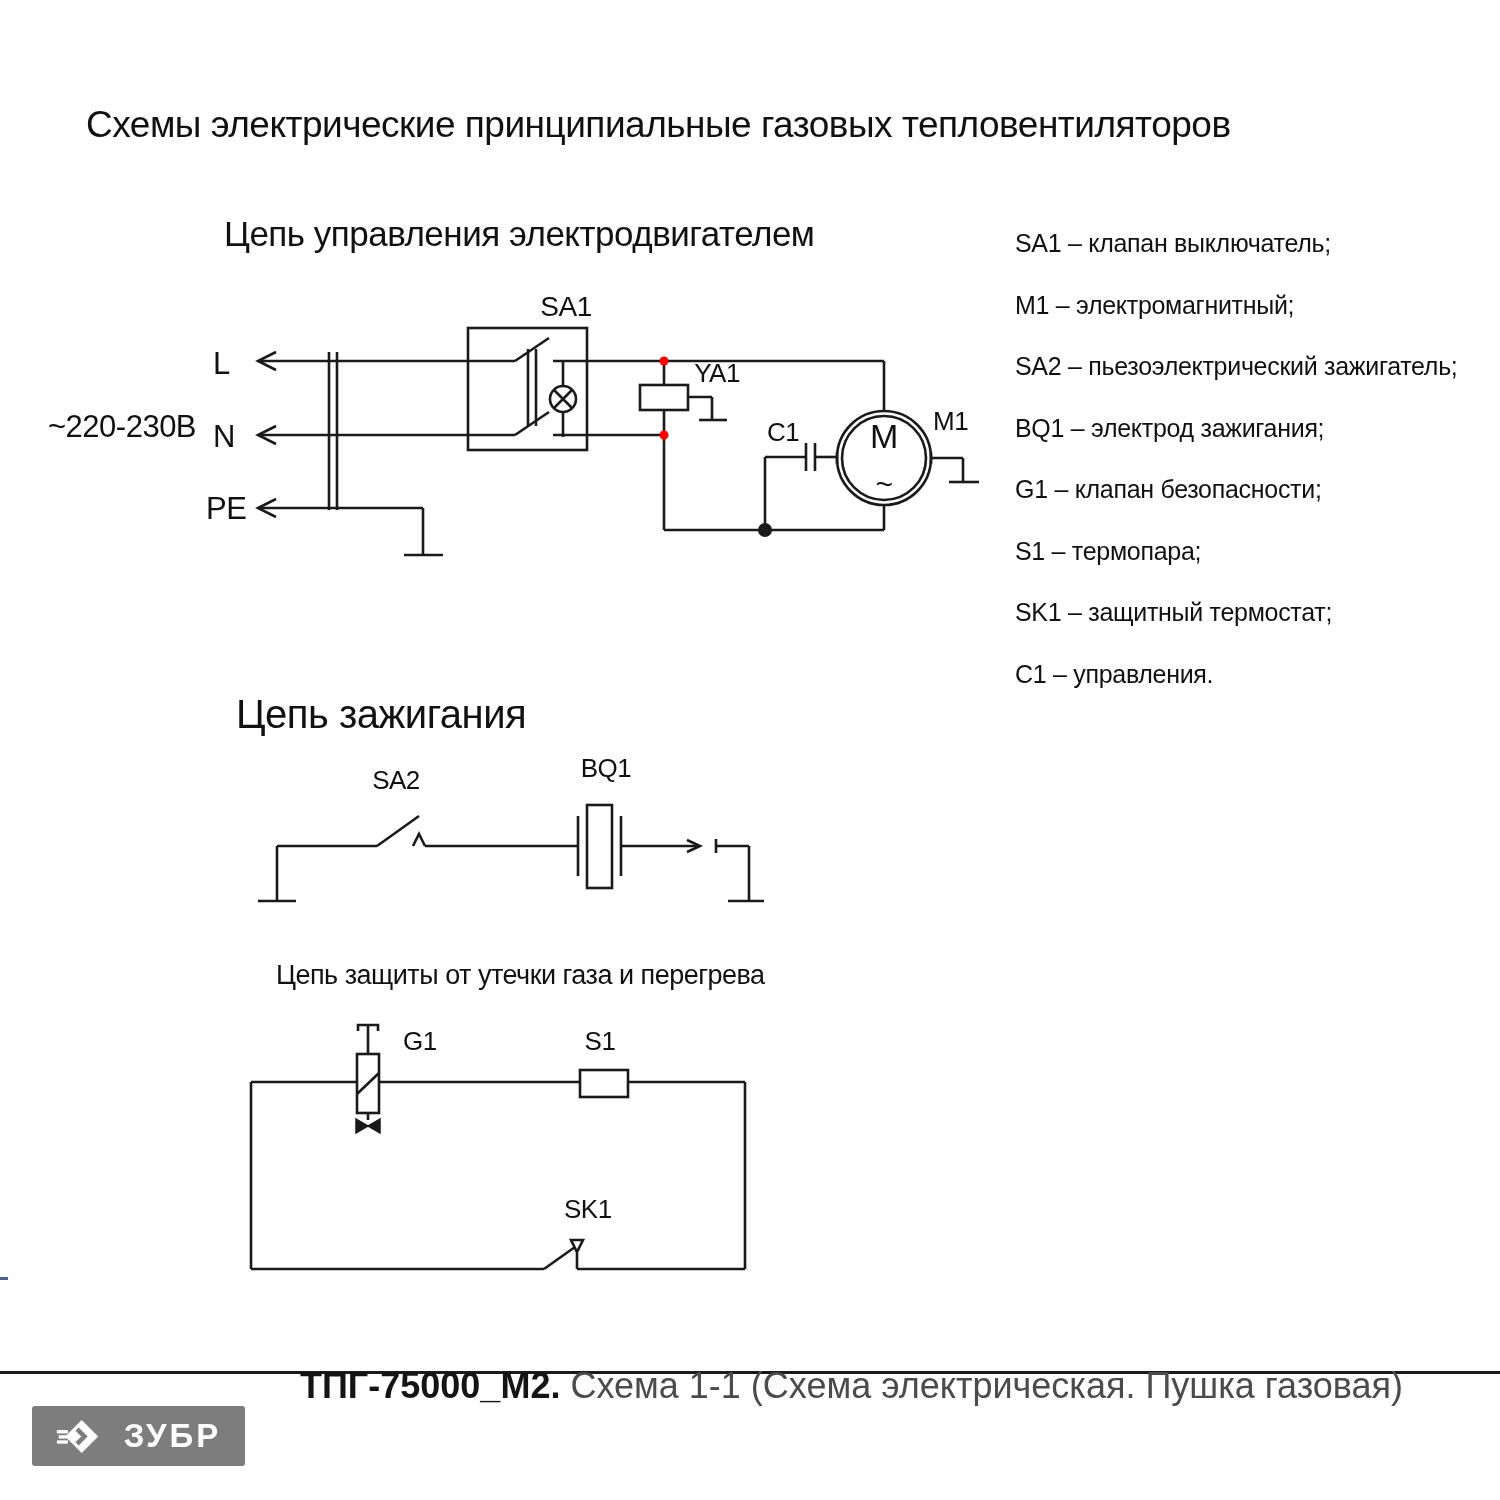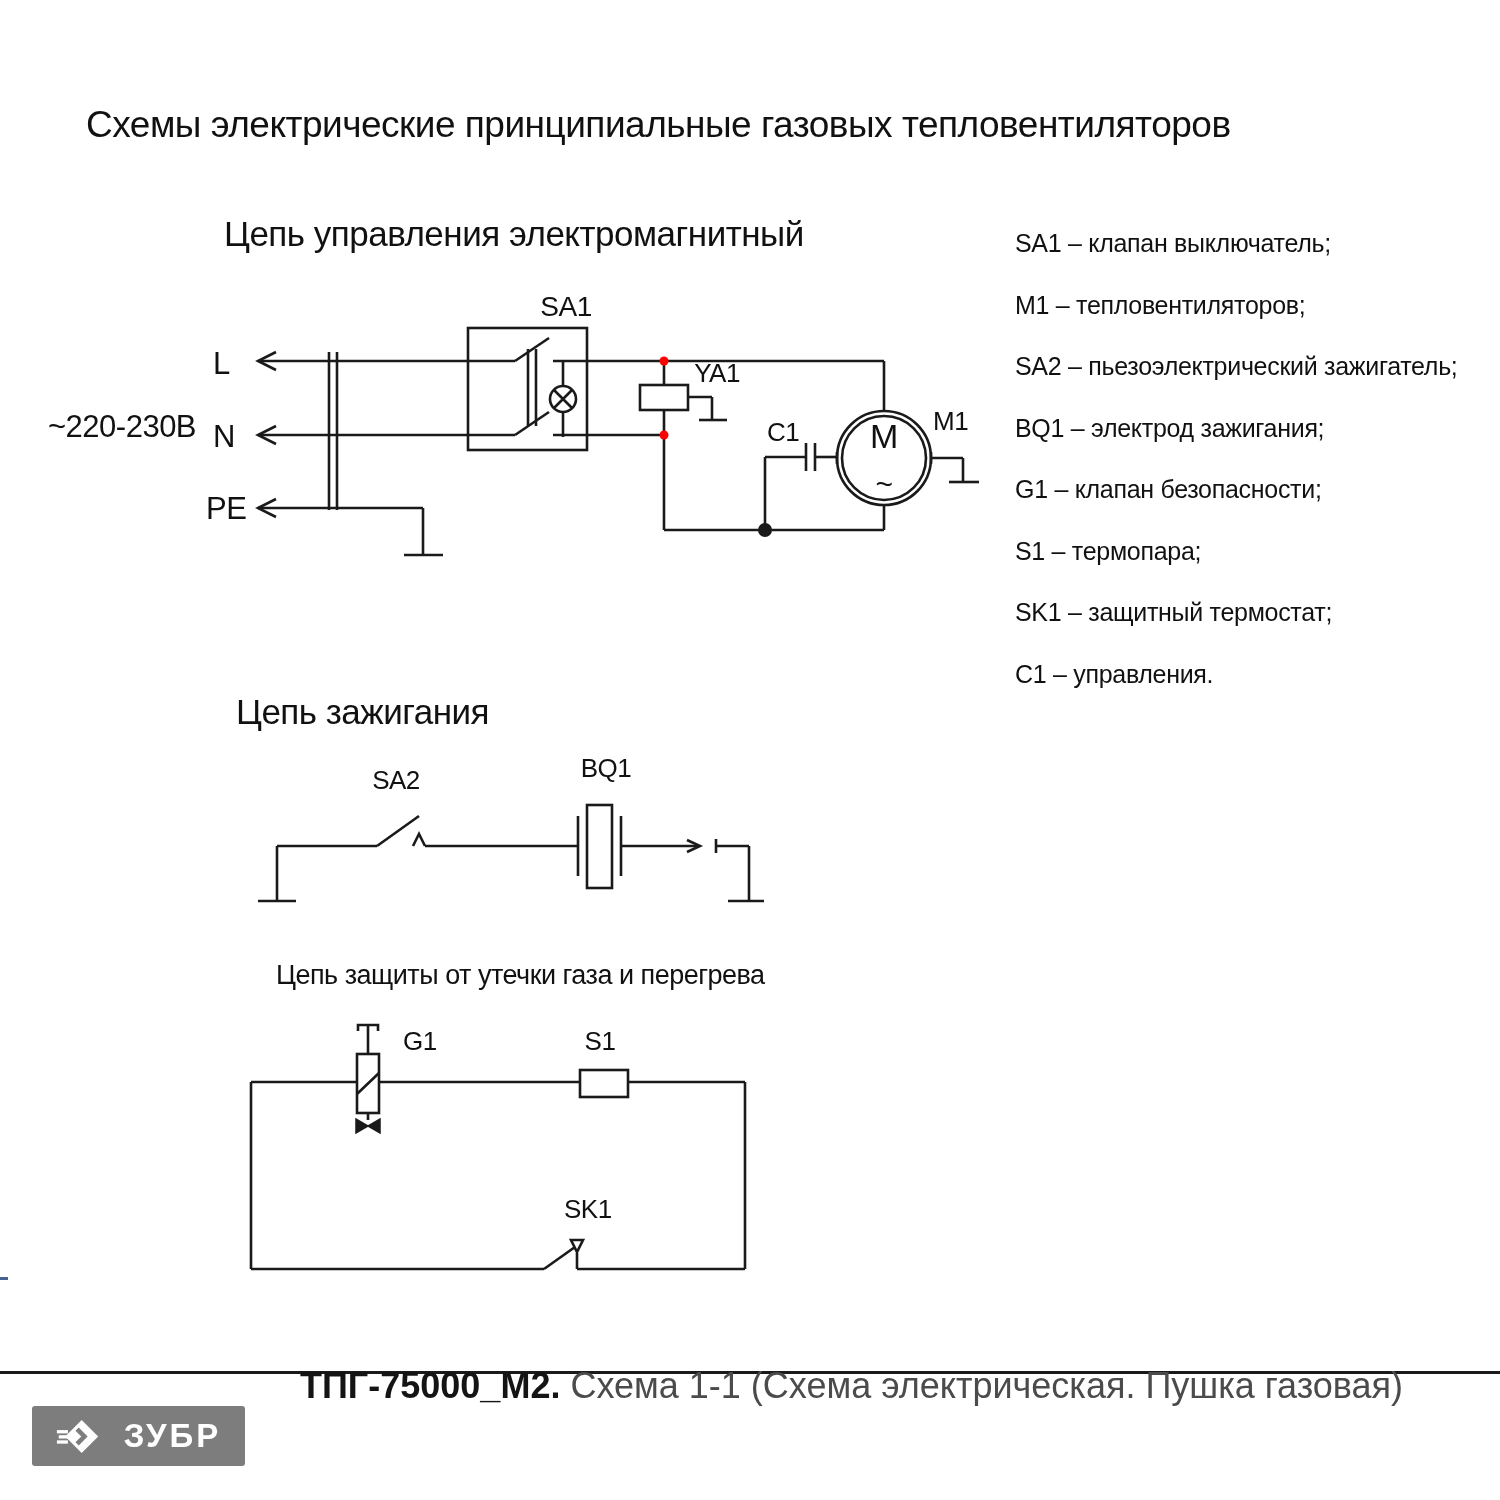--- a/index.html
+++ b/index.html
@@ -1,21 +1,21 @@
 <!DOCTYPE html>
 <html><head>
 <meta charset="utf-8">
 <style>
   html,body { margin:0; padding:0; background:#fff; }
   .canvas { position:relative; width:1500px; height:1500px; background:#fff;
             font-family:"Liberation Sans", sans-serif; color:#111; overflow:hidden; }
   .abs { position:absolute; white-space:nowrap; }
   .title { left:86px; top:104px; font-size:37px; letter-spacing:-0.5px; }
   .h1 { left:224px; top:214px; font-size:35px; letter-spacing:-0.5px; }
-  .h2 { left:236px; top:692px; font-size:35px; letter-spacing:-0.5px; }
+  .h2 { left:236px; top:692px; font-size:40px; letter-spacing:-0.5px; }
   .h3 { left:236px; top:960px; font-size:27px; letter-spacing:-0.5px;margin-left:40px; }
   .legend { position:absolute; left:1015px; top:213px; font-size:25px;
             line-height:61.5px; white-space:nowrap; letter-spacing:-0.3px; }
   svg.circuit { position:absolute; }
   #c1 { left:0px;   top:270px; }
   #c2 { left:200px; top:735px; }
   #c3 { left:220px; top:1005px; }
   .w { stroke:#1a1a1a; stroke-width:2.6; fill:none; }
   svg text { fill:#111; font-family:"Liberation Sans", sans-serif; letter-spacing:-0.5px; }
   .rule { position:absolute; left:0; top:1371px; width:1500px; height:3px; background:#1a1a1a; }
@@ -28,21 +28,21 @@
   .model { font-weight:700; color:#141414; }
   .capt { color:#4b4b4b; margin-left:10px; }
 </style>
 </head>
 <body>
 
 <div class="canvas">
 
   <div class="abs title">Схемы электрические принципиальные газовых тепловентиляторов</div>
 
-  <div class="abs h1">Цепь управления электромагнитный</div>
+  <div class="abs h1">Цепь управления электродвигателем</div>
 
   <svg id="c1" class="circuit" width="1000" height="330" viewBox="0 270 1000 330">
 
     <g class="w">
       <path d="M258 361 H515"></path>
       <path d="M276 352 L258 361 L276 370"></path>
       <path d="M258 435 H515"></path>
       <path d="M276 426 L258 435 L276 444"></path>
       <path d="M258 508 H423"></path>
       <path d="M276 499 L258 508 L276 517"></path>
@@ -102,21 +102,21 @@
     <text x="213" y="447" font-size="31">N</text>
     <text x="206" y="519" font-size="31">PE</text>
     <text x="566" y="316" font-size="28" text-anchor="middle">SA1</text>
     <text x="717" y="382" font-size="26" text-anchor="middle">YA1</text>
     <text x="783" y="441" font-size="26" text-anchor="middle">C1</text>
     <text x="933" y="430" font-size="26">M1</text>
   </svg>
 
   <div class="legend">
     <div>SA1 – клапан выключатель;</div>
-    <div>M1 – тепловентиляторов;</div>
+    <div>M1 – электромагнитный;</div>
     <div>SA2 – пьезоэлектрический зажигатель;</div>
     <div>BQ1 – электрод зажигания;</div>
     <div>G1 – клапан безопасности;</div>
     <div>S1 – термопара;</div>
     <div>SK1 – защитный термостат;</div>
     <div>C1 – управления.</div>
   </div>
 
   <div class="abs h2">Цепь зажигания</div>
 

